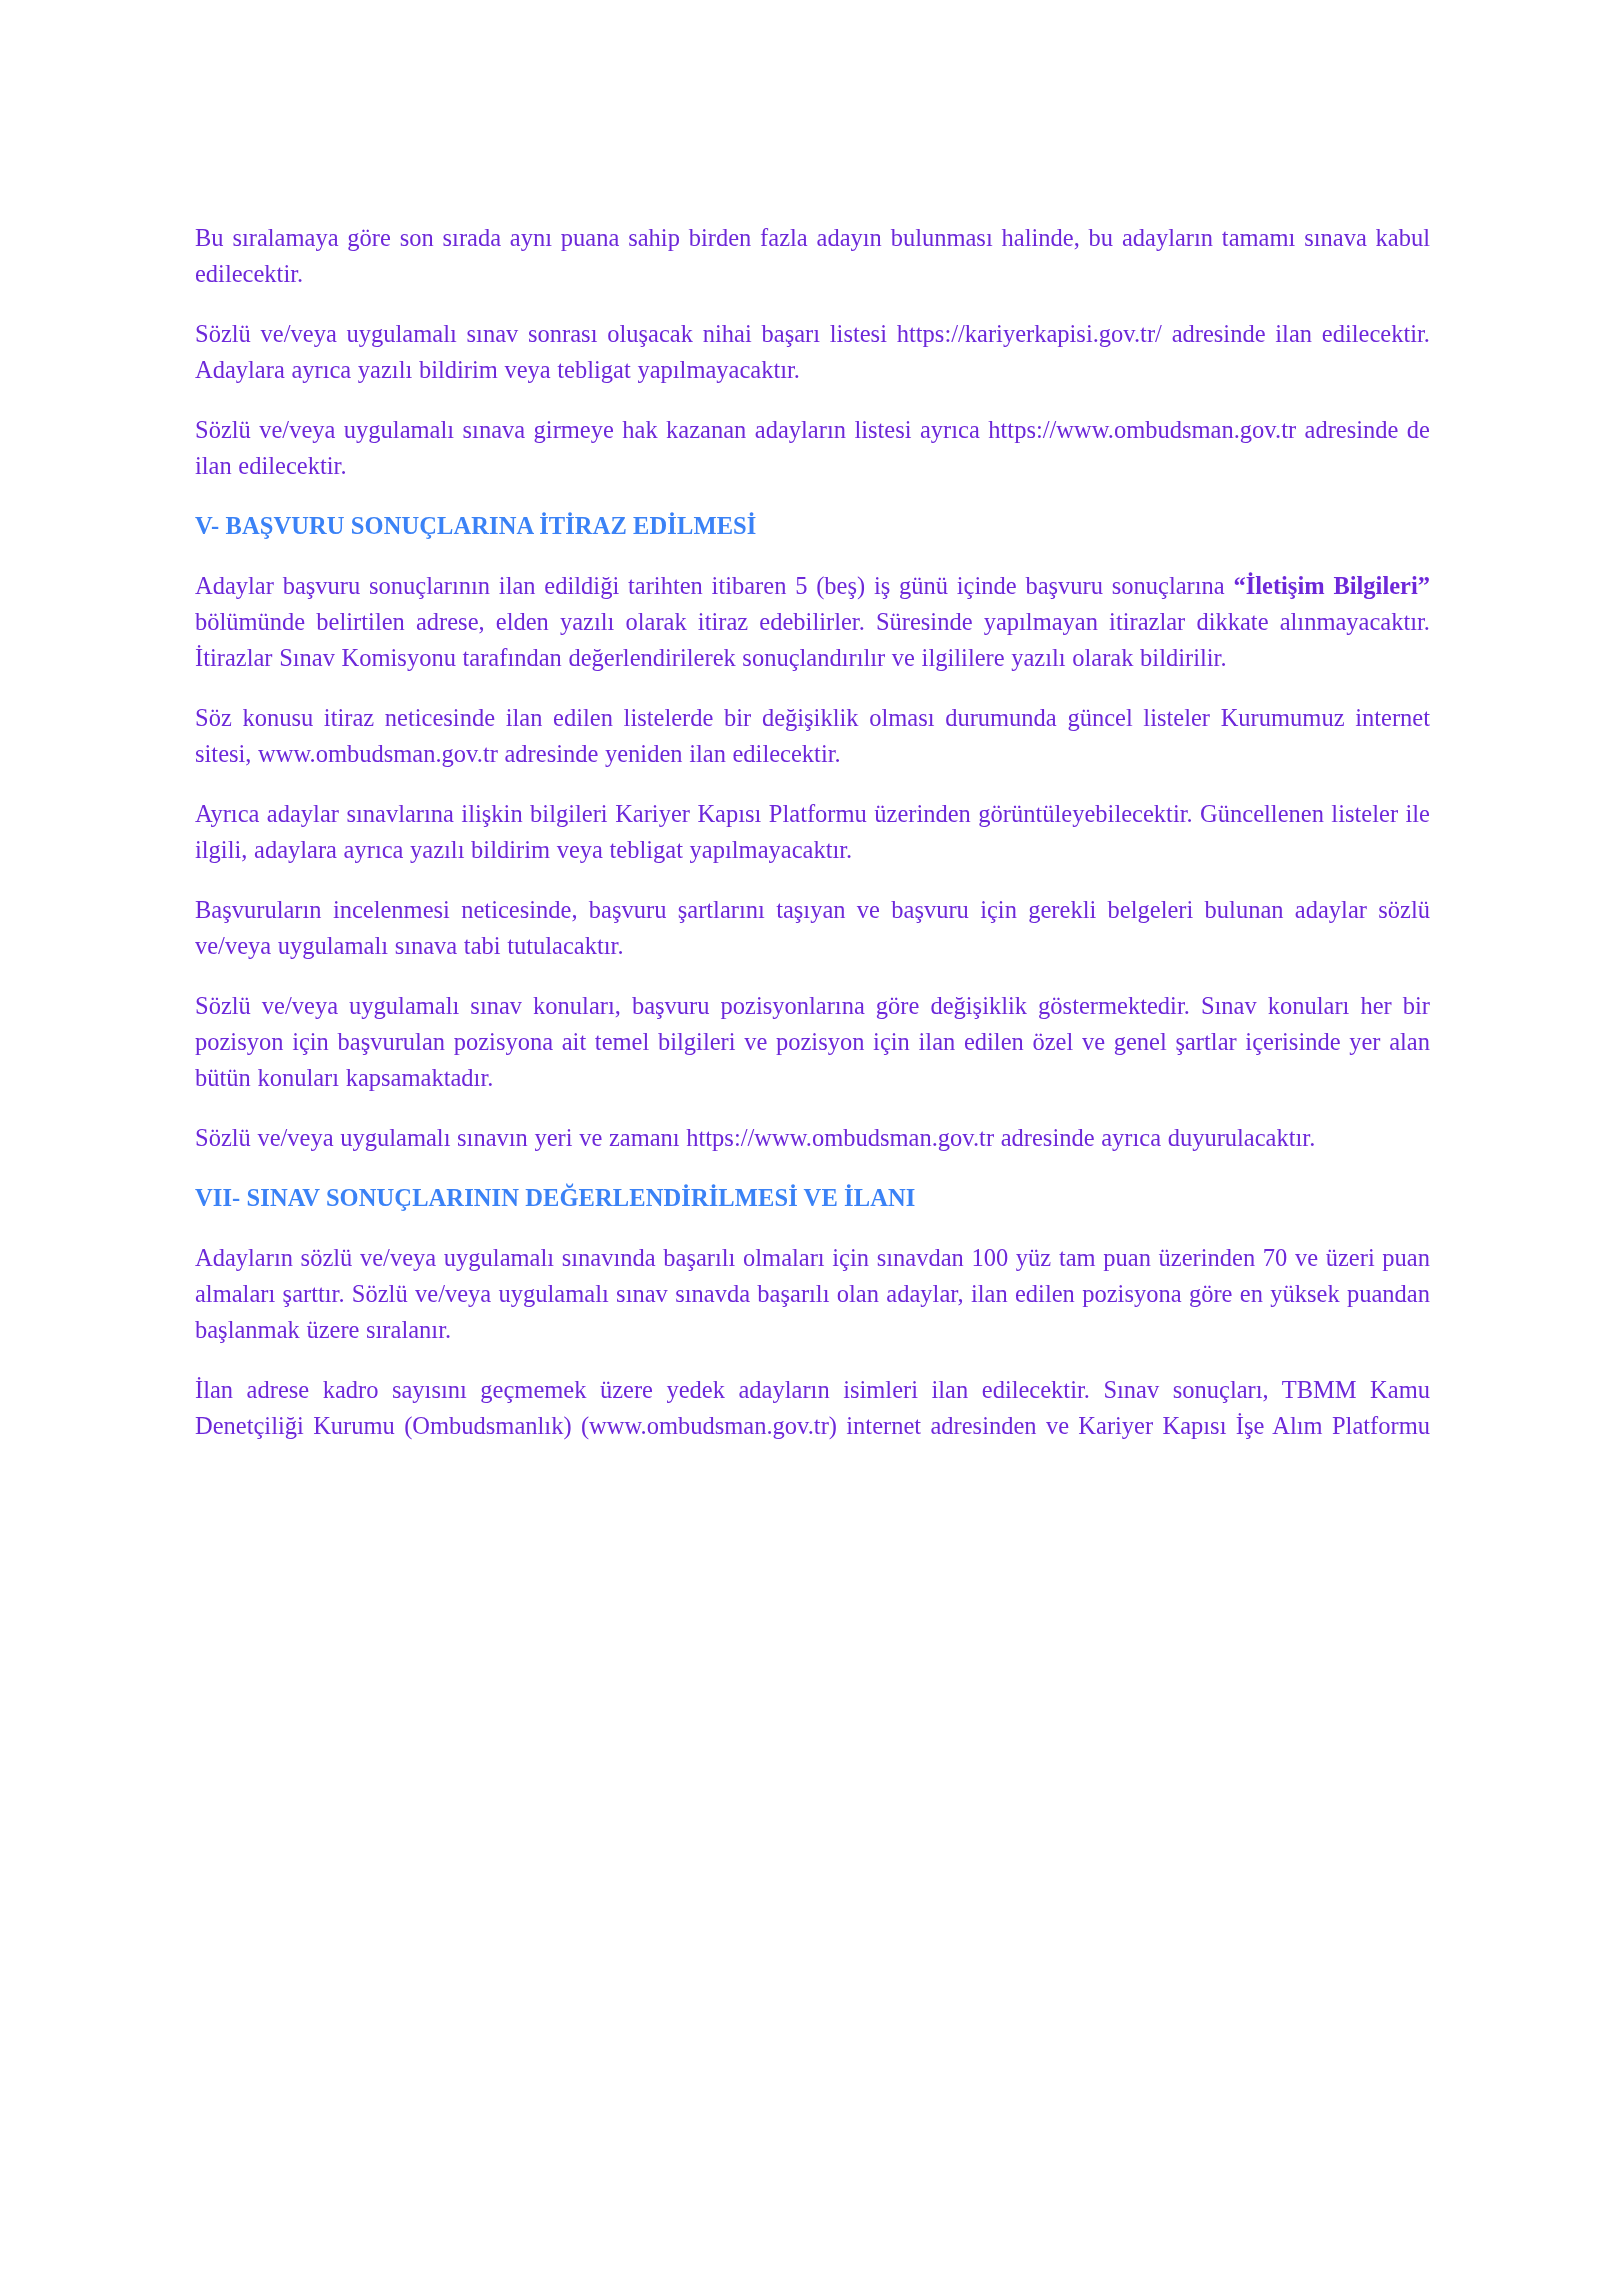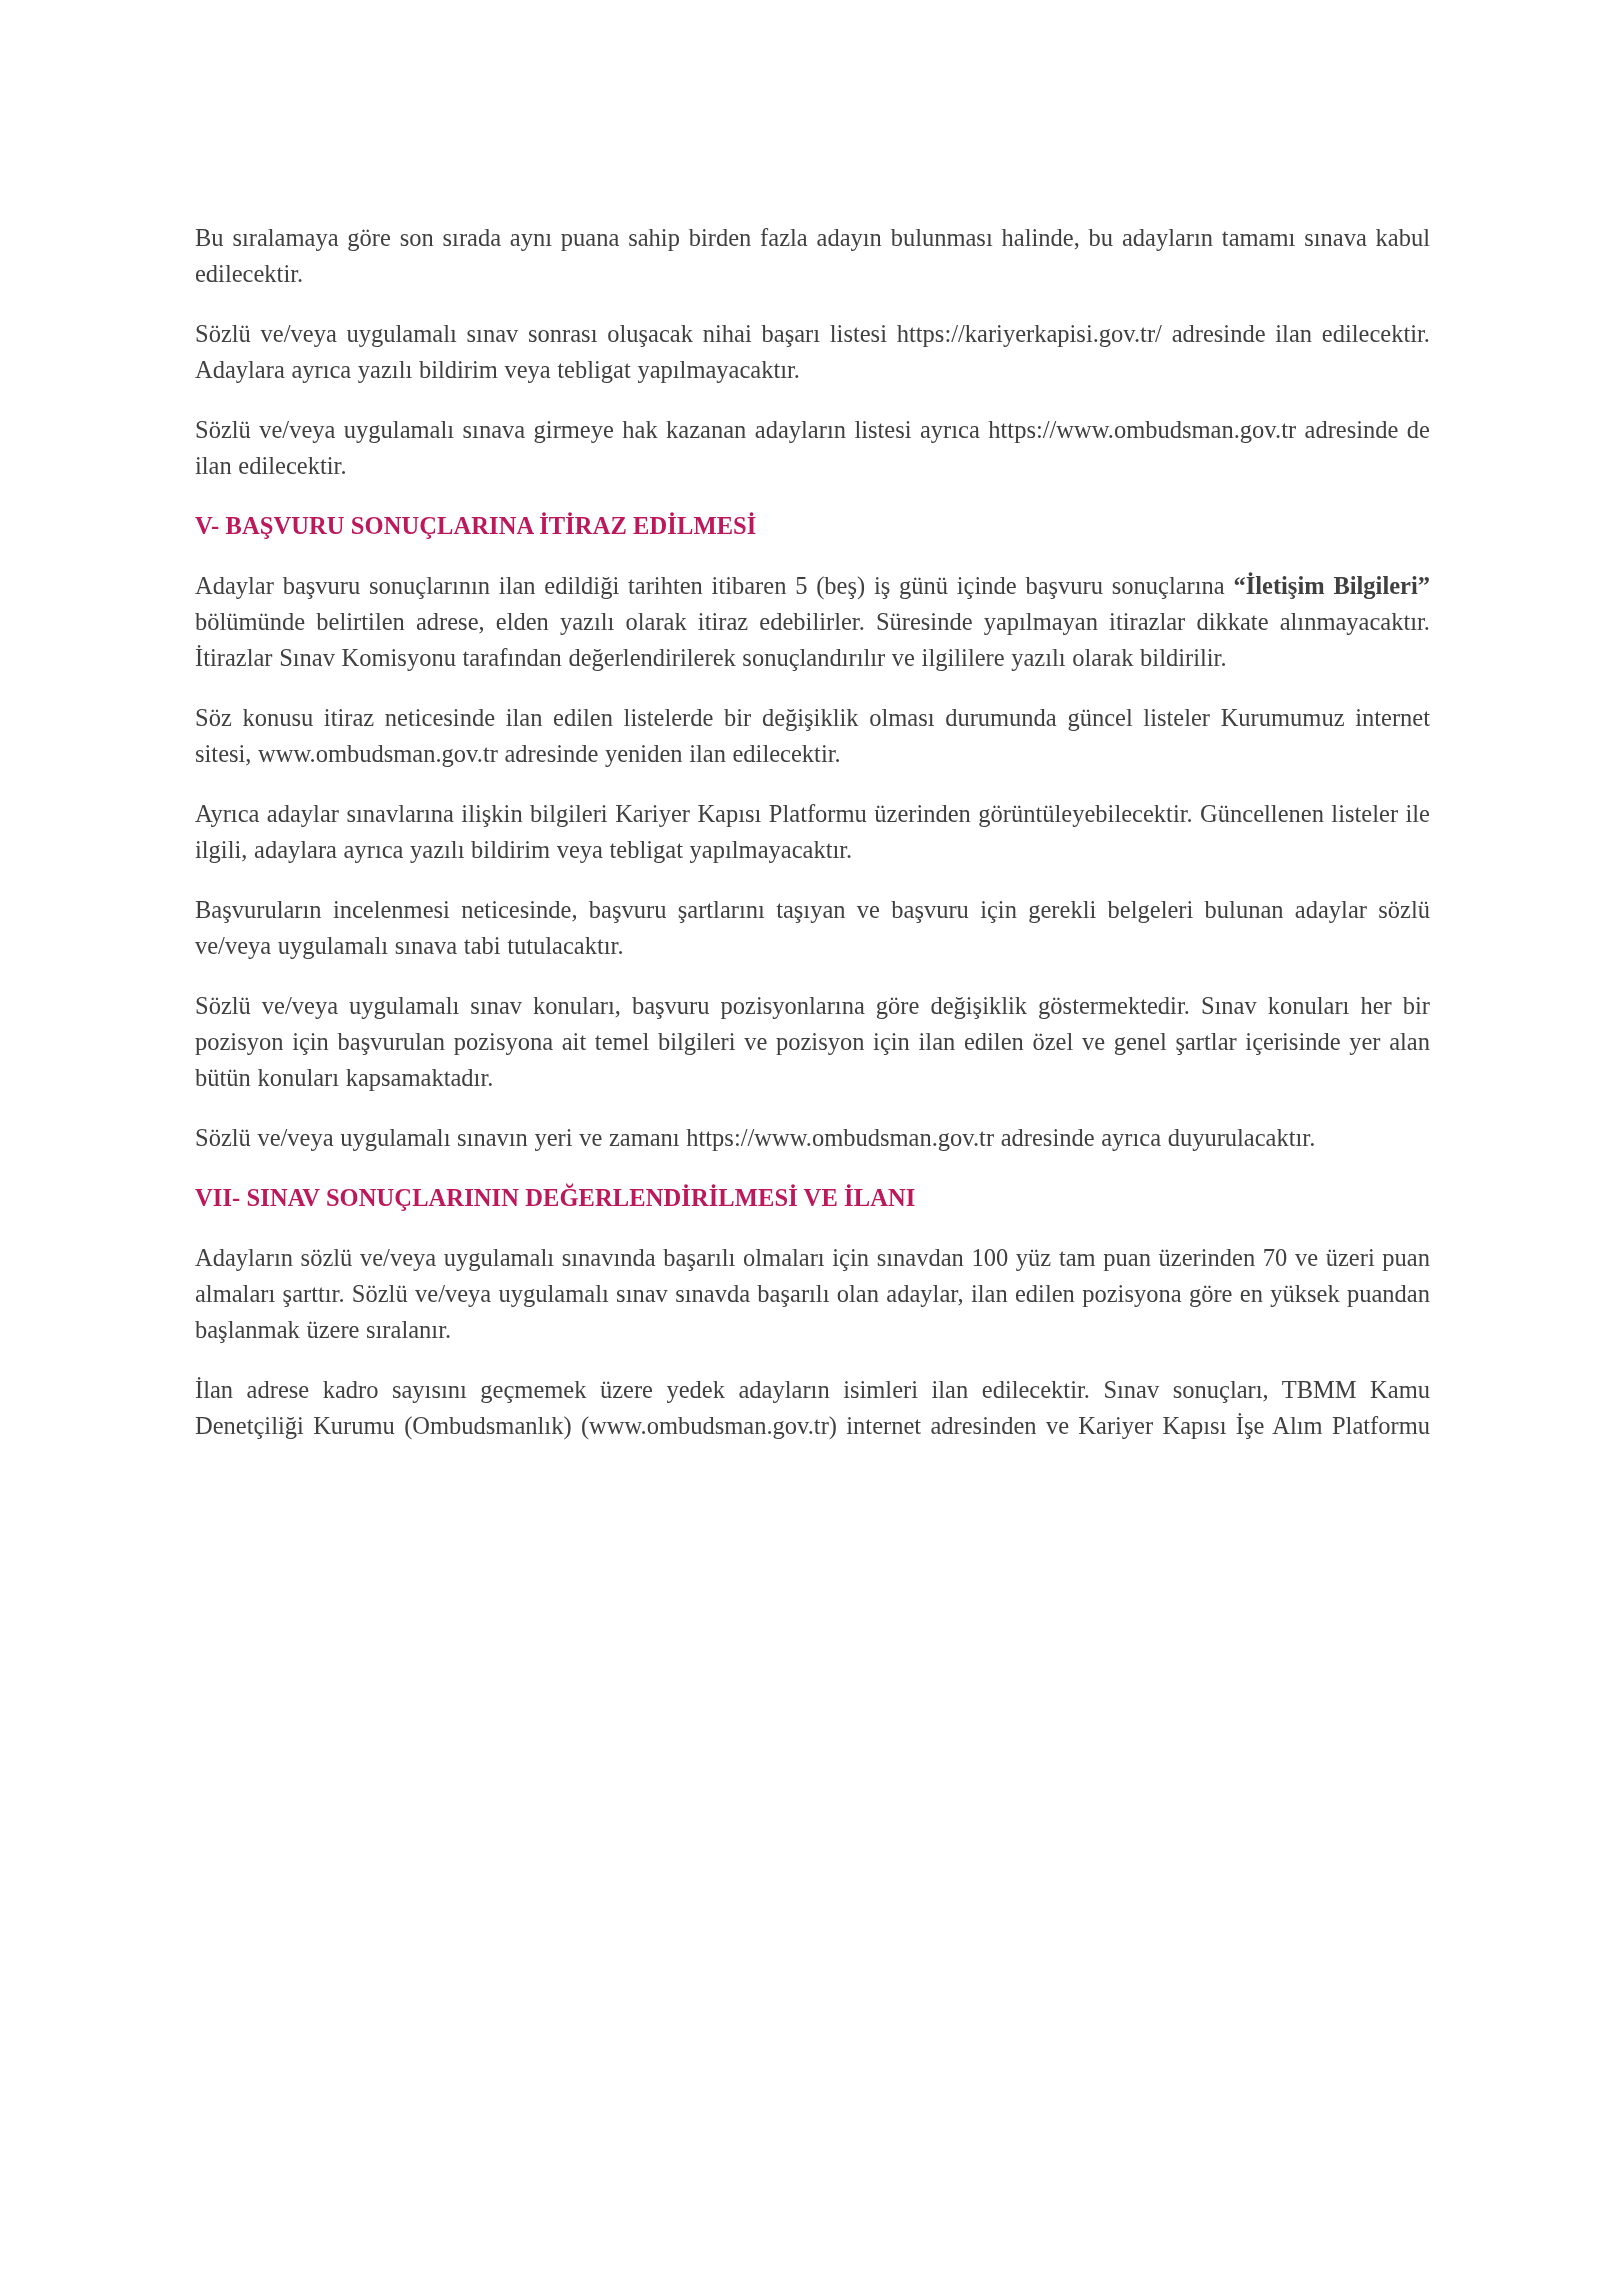--- a/index.html
+++ b/index.html
@@ -26,42 +26,42 @@
     top: 220px;
     width: 1235px;
   }
 
   .para {
     font-size: 24.5px;
     line-height: 36px;
     text-align: justify;
     text-justify: inter-word;
     margin: 0 0 24px 0;
-    color: #404040;
+    color: #6d28d9;
     hyphens: none;
     word-spacing: 0.02em;
   }
 
   
   .para.force-justify-last {
     text-align-last: justify;
   }
 
   .para b,
   .para strong {
     font-weight: 700;
   }
 
   .heading {
     font-size: 24.5px;
     line-height: 36px;
     font-weight: 700;
     margin: 0 0 24px 0;
     letter-spacing: 0.004em;
-    color: #be185d;
+    color: #3b82f6;
     text-align: left;
   }
 
   .spacer-before-heading {
     margin-top: 9.2px;
   }
 </style>
 </head>
 <body>
 

